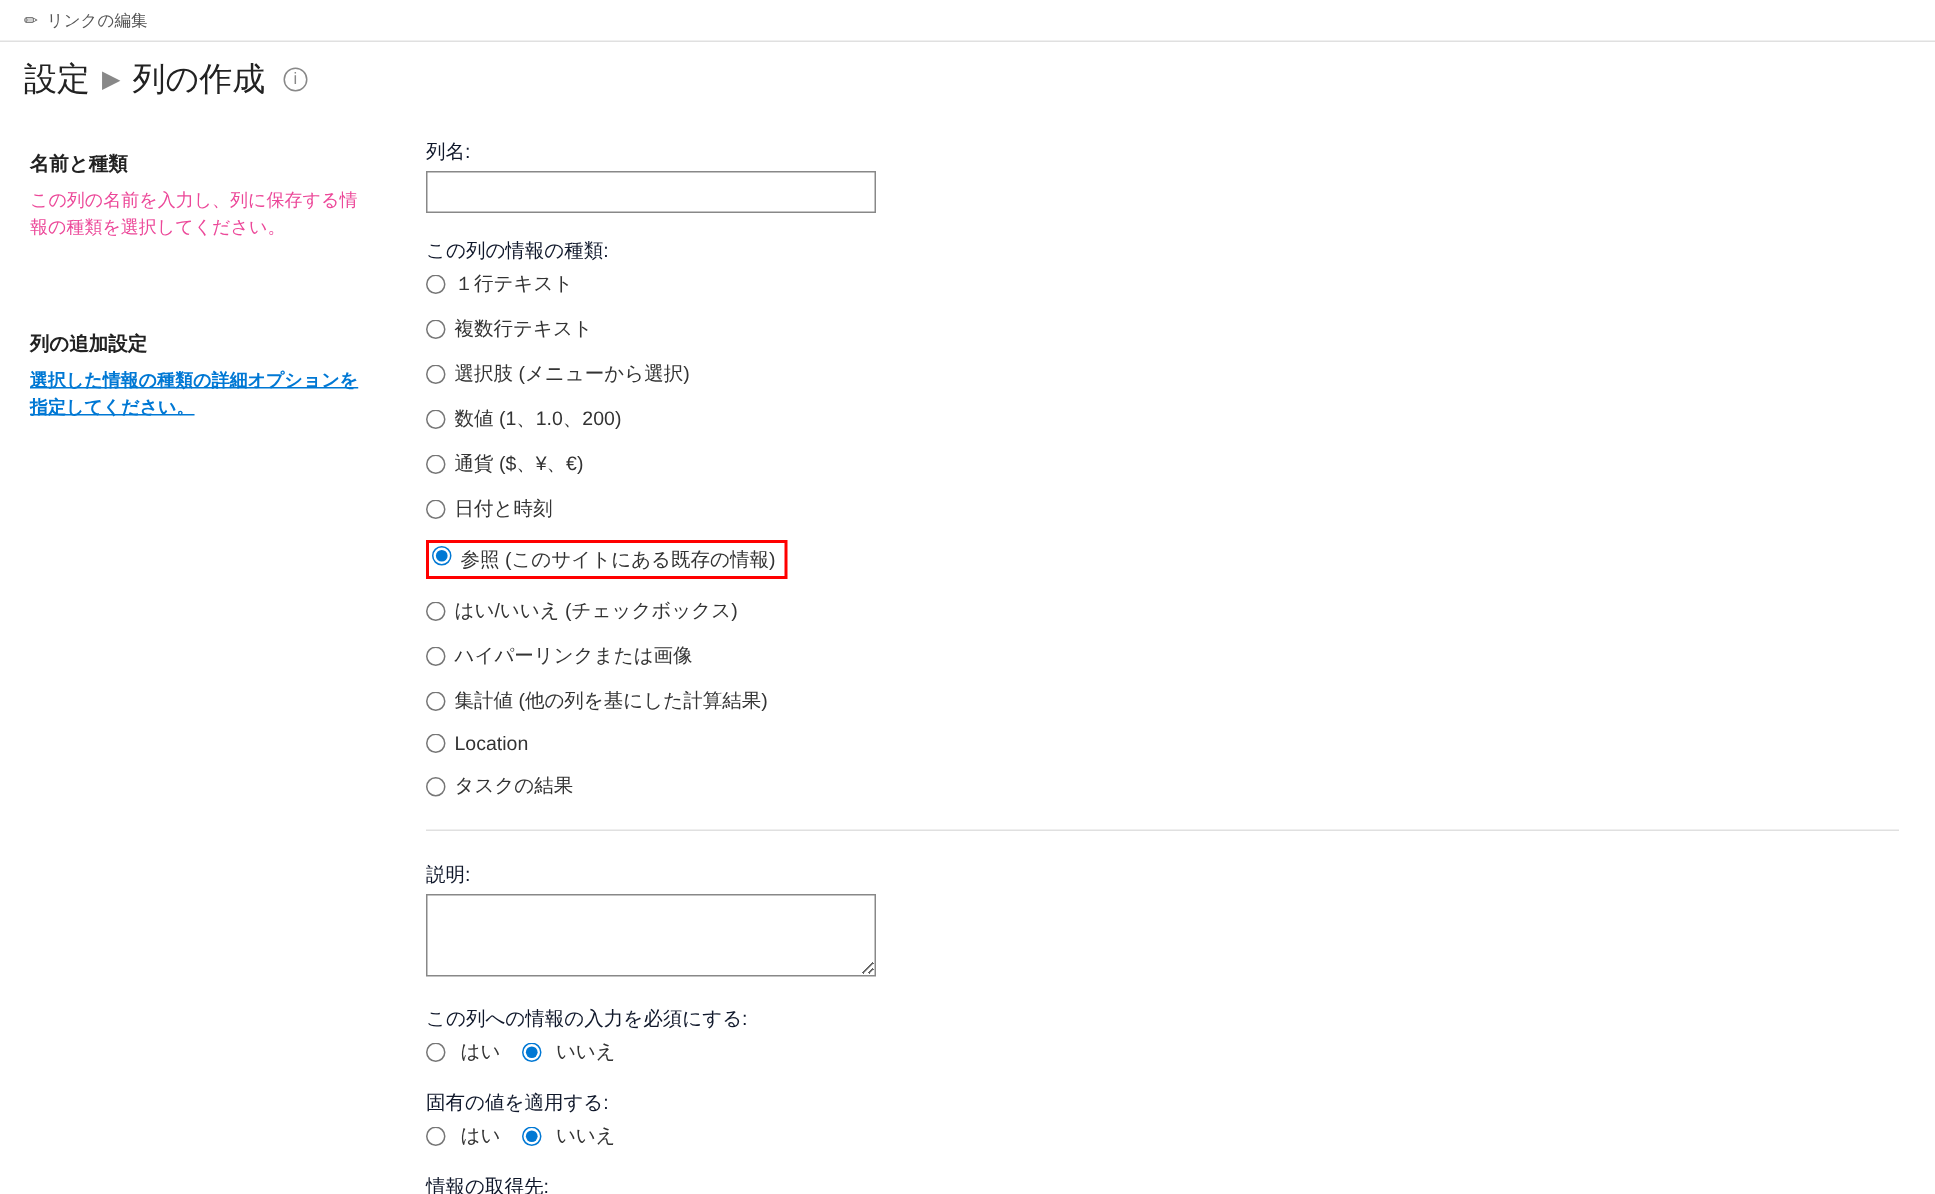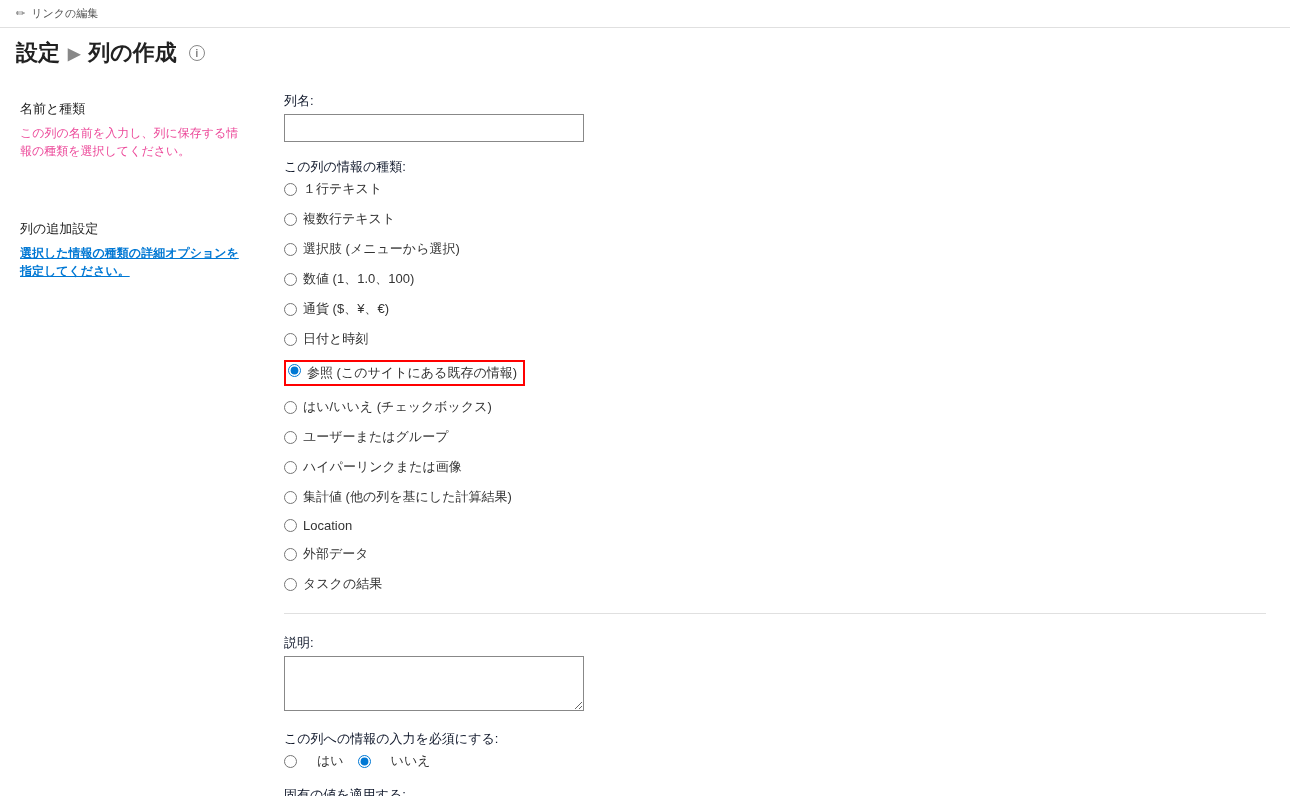--- a/index.html
+++ b/index.html
@@ -16,21 +16,21 @@
       align-items: center;
       gap: 6px;
     }
     .top-bar-text {
       font-size: 11px;
       color: #555;
     }
     .page-title {
       padding: 10px 16px 16px 16px;
       font-size: 22px;
-      font-weight: 700;
+      font-weight: 400;
       color: #222;
       display: flex;
       align-items: center;
       gap: 8px;
     }
     .page-title-sep {
       color: #888;
       font-size: 16px;
     }
     .info-icon {
@@ -49,21 +49,21 @@
     .main-layout {
       display: flex;
       padding: 0;
     }
     .left-panel {
       width: 260px;
       min-width: 220px;
       padding: 16px 20px;
     }
     .section-title {
-      font-weight: 400;
+      font-weight: 700;
       font-size: 13px;
       color: #222;
       margin-bottom: 6px;
     }
     .section-desc {
       font-size: 12px;
       color: #ec4899;
       line-height: 1.5;
     }
     .right-panel {
@@ -131,21 +131,21 @@
     }
     .inline-radio-group {
       display: flex;
       align-items: center;
       gap: 14px;
       margin-top: 4px;
     }
     .inline-radio-item {
       display: flex;
       align-items: center;
-      gap: 20px;
+      gap: 10px;
       font-size: 13px;
       cursor: pointer;
       justify-content: flex-end;
     }
     .inline-radio-item input[type="radio"] {
       accent-color: #0078d4;
     }
     .blue-link {
       color: #0078d4;
       text-decoration: none;
@@ -212,21 +212,21 @@
         <label class="radio-item">
           <input type="radio" name="info_type" style="">
           <span>複数行テキスト</span>
         </label>
         <label class="radio-item">
           <input type="radio" name="info_type" style="">
           <span>選択肢 (メニューから選択)</span>
         </label>
         <label class="radio-item">
           <input type="radio" name="info_type" style="">
-          <span>数値 (1、1.0、100)</span>
+          <span>数値 (1、1.0、200)</span>
         </label>
         <label class="radio-item">
           <input type="radio" name="info_type" style="">
           <span>通貨 ($、¥、€)</span>
         </label>
         <label class="radio-item">
           <input type="radio" name="info_type" style="">
           <span>日付と時刻</span>
         </label>
 
@@ -236,37 +236,29 @@
             <span>参照 (このサイトにある既存の情報)</span>
           </span>
         </label>
 
         <label class="radio-item">
           <input type="radio" name="info_type" style="">
           <span>はい/いいえ (チェックボックス)</span>
         </label>
         <label class="radio-item">
           <input type="radio" name="info_type" style="">
-          <span>ユーザーまたはグループ</span>
-        </label>
-        <label class="radio-item">
-          <input type="radio" name="info_type" style="">
           <span>ハイパーリンクまたは画像</span>
         </label>
         <label class="radio-item">
           <input type="radio" name="info_type" style="">
           <span>集計値 (他の列を基にした計算結果)</span>
         </label>
         <label class="radio-item">
           <input type="radio" name="info_type" style="">
           <span>Location</span>
-        </label>
-        <label class="radio-item">
-          <input type="radio" name="info_type" style="">
-          <span>外部データ</span>
         </label>
         <label class="radio-item">
           <input type="radio" name="info_type" style="">
           <span>タスクの結果</span>
         </label>
 
       </div>
     </div>
 
     <hr class="section-divider">

